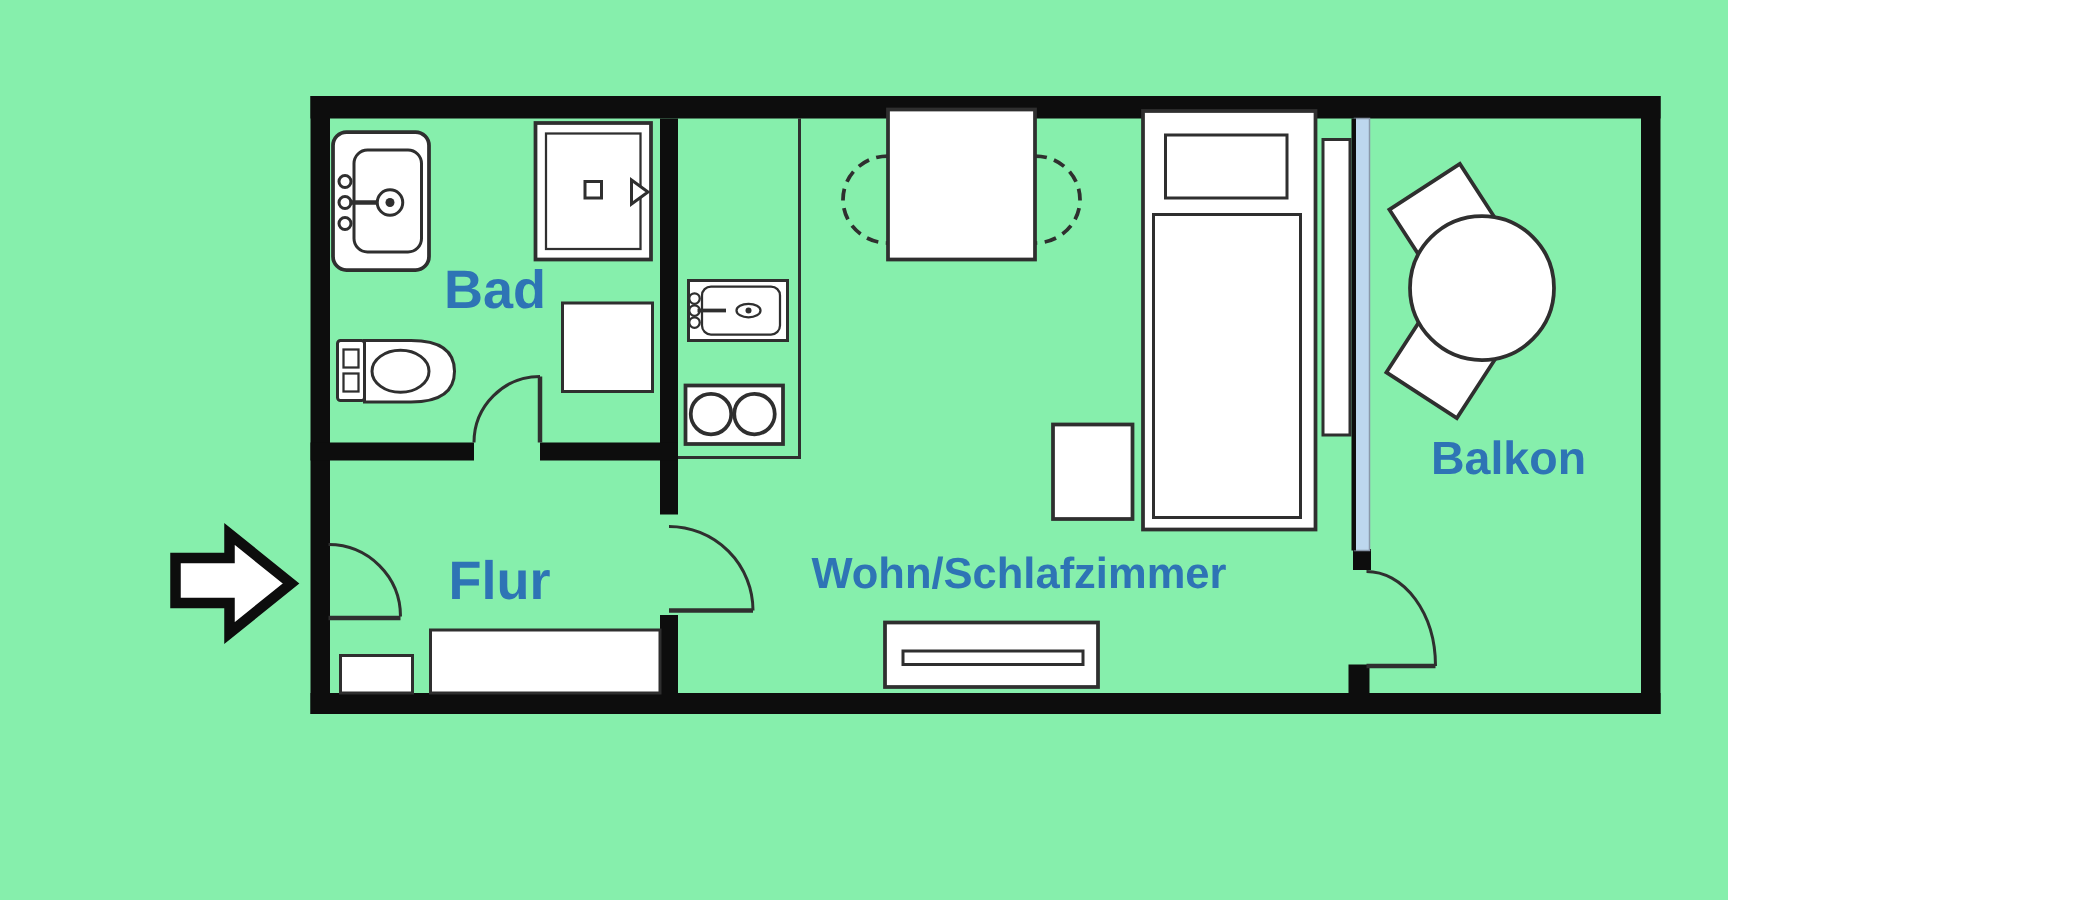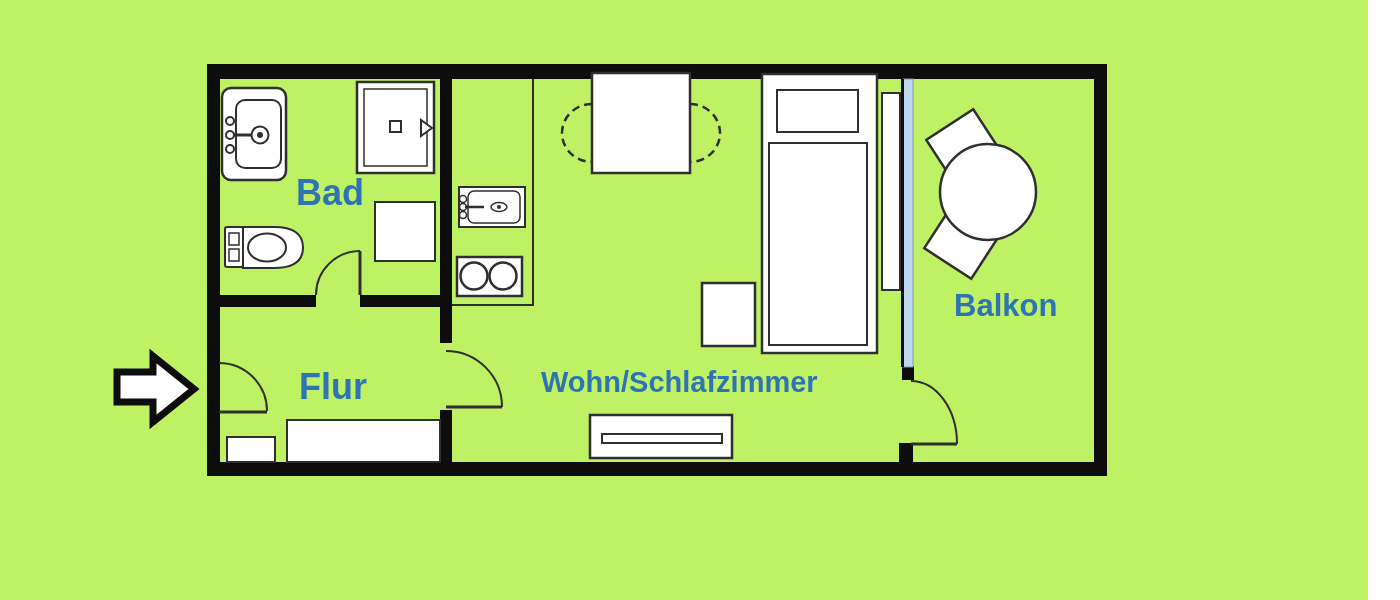--- a/index.html
+++ b/index.html
@@ -1,16 +1,16 @@
 <!DOCTYPE html>
 <html><head>
 <meta charset="utf-8">
 <style>
   html,body{margin:0;padding:0;background:#ffffff;}
-  .canvas{position:relative;width:1368px;height:600px;background:#bef264;overflow:hidden;
+  .canvas{position:relative;width:1152px;height:600px;background:#86efac;overflow:hidden;
           font-family:"Liberation Sans",sans-serif;}
   svg{position:absolute;left:0;top:0;}
   .room-label{fill:#2E74B5;font-weight:bold;font-family:"Liberation Sans",sans-serif;}
   .wall{fill:#0d0d0d;stroke:none;}
   .sym{fill:#ffffff;stroke:#2f2f2f;}
   .ln{fill:none;stroke:#2f2f2f;}
 </style>
 </head>
 <body>
 

